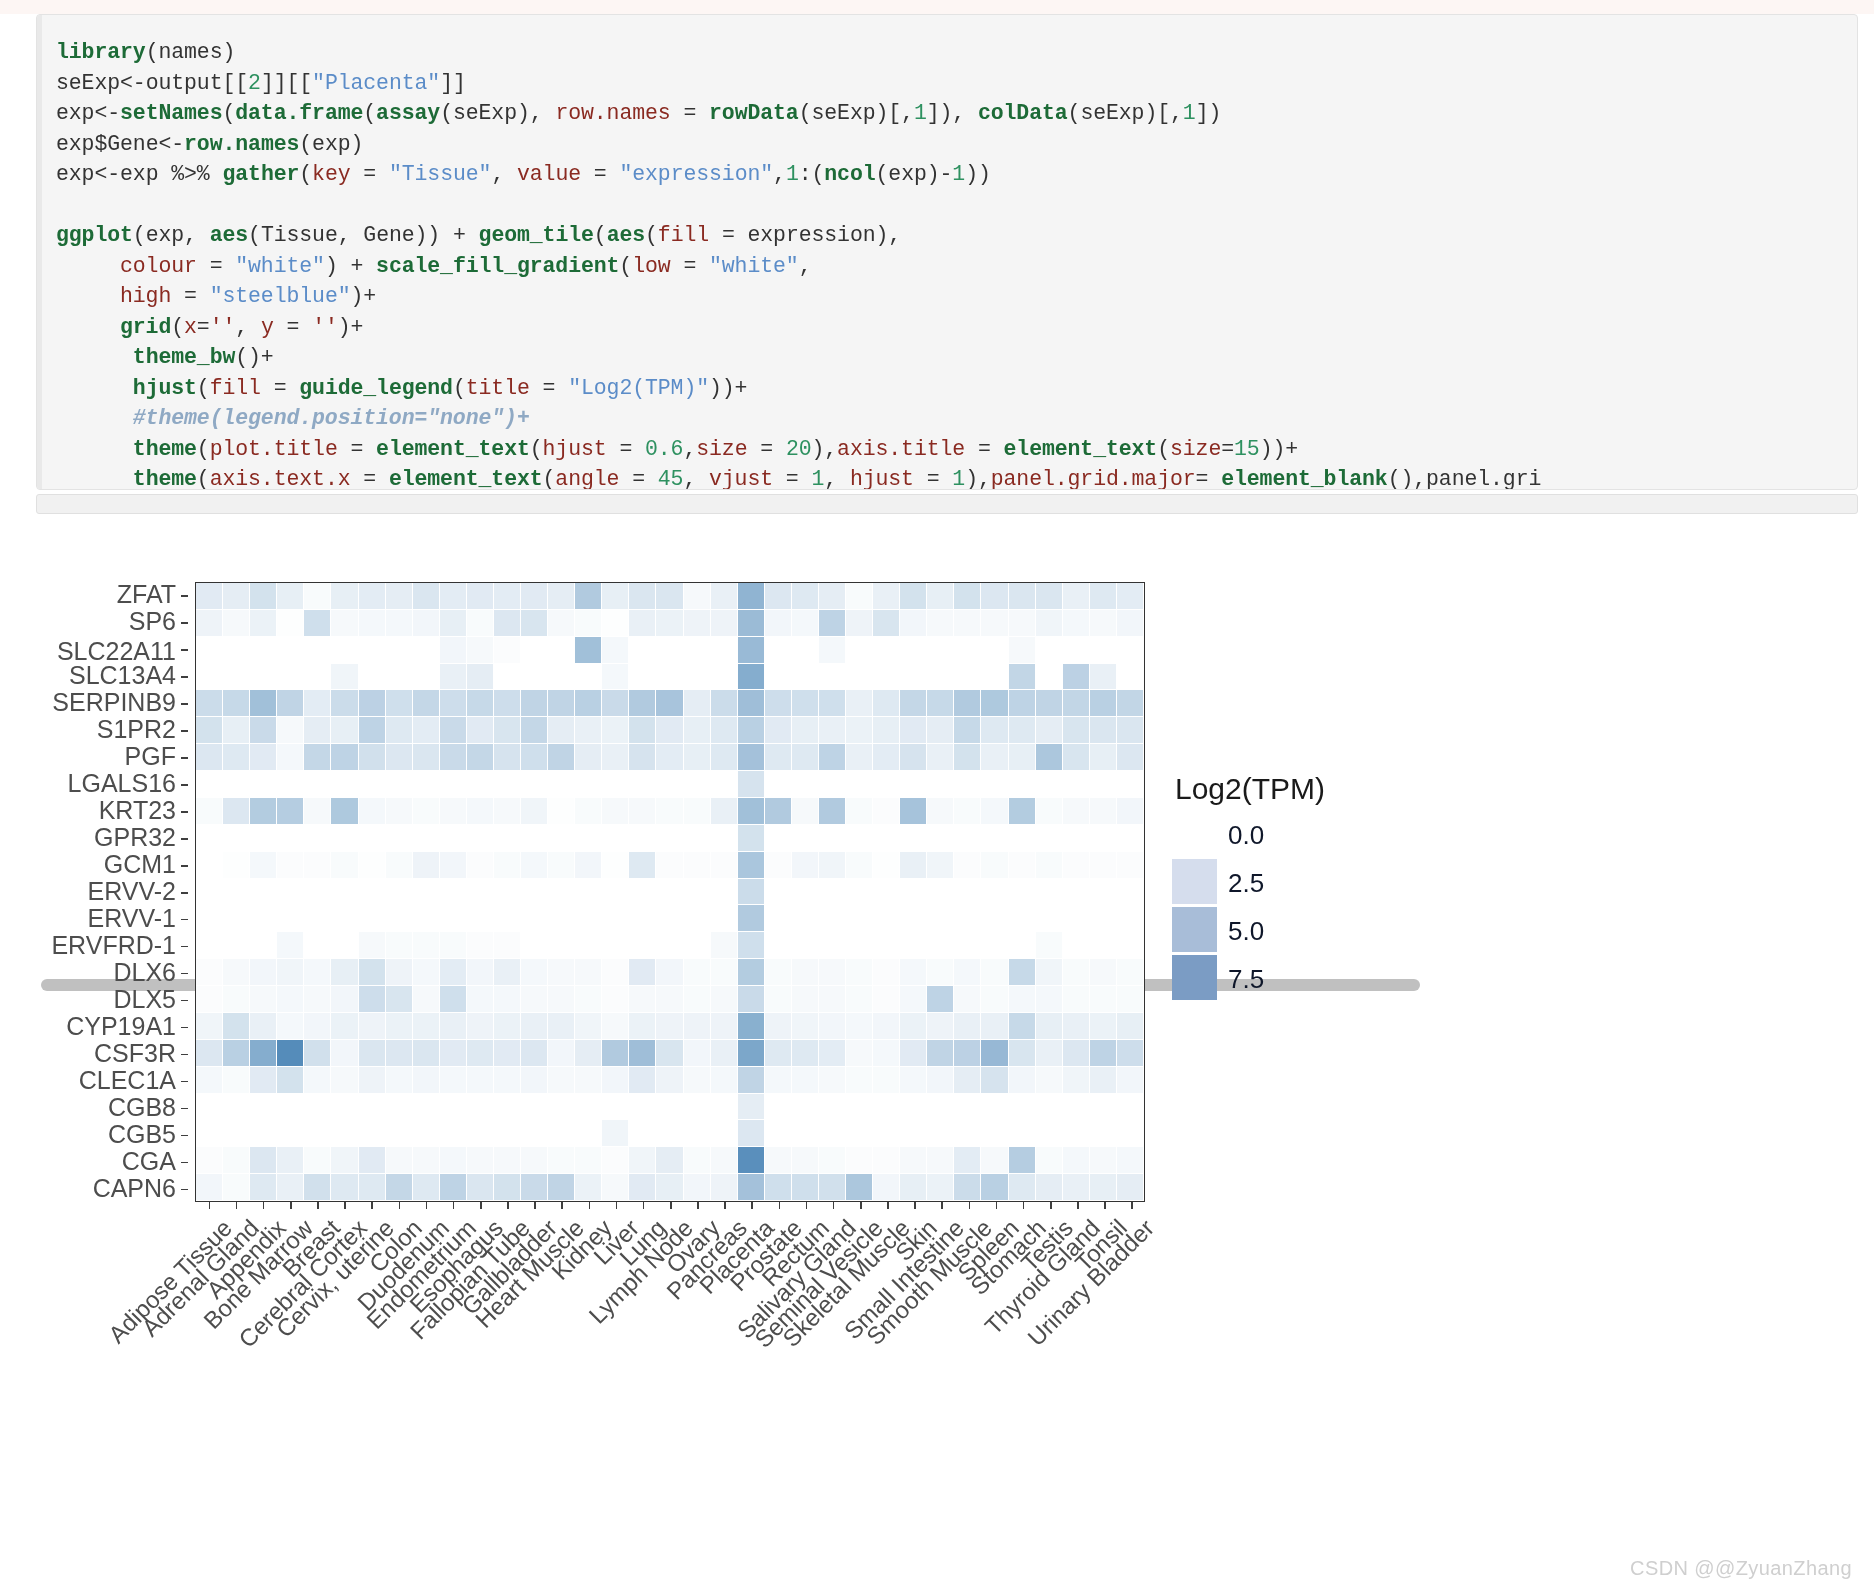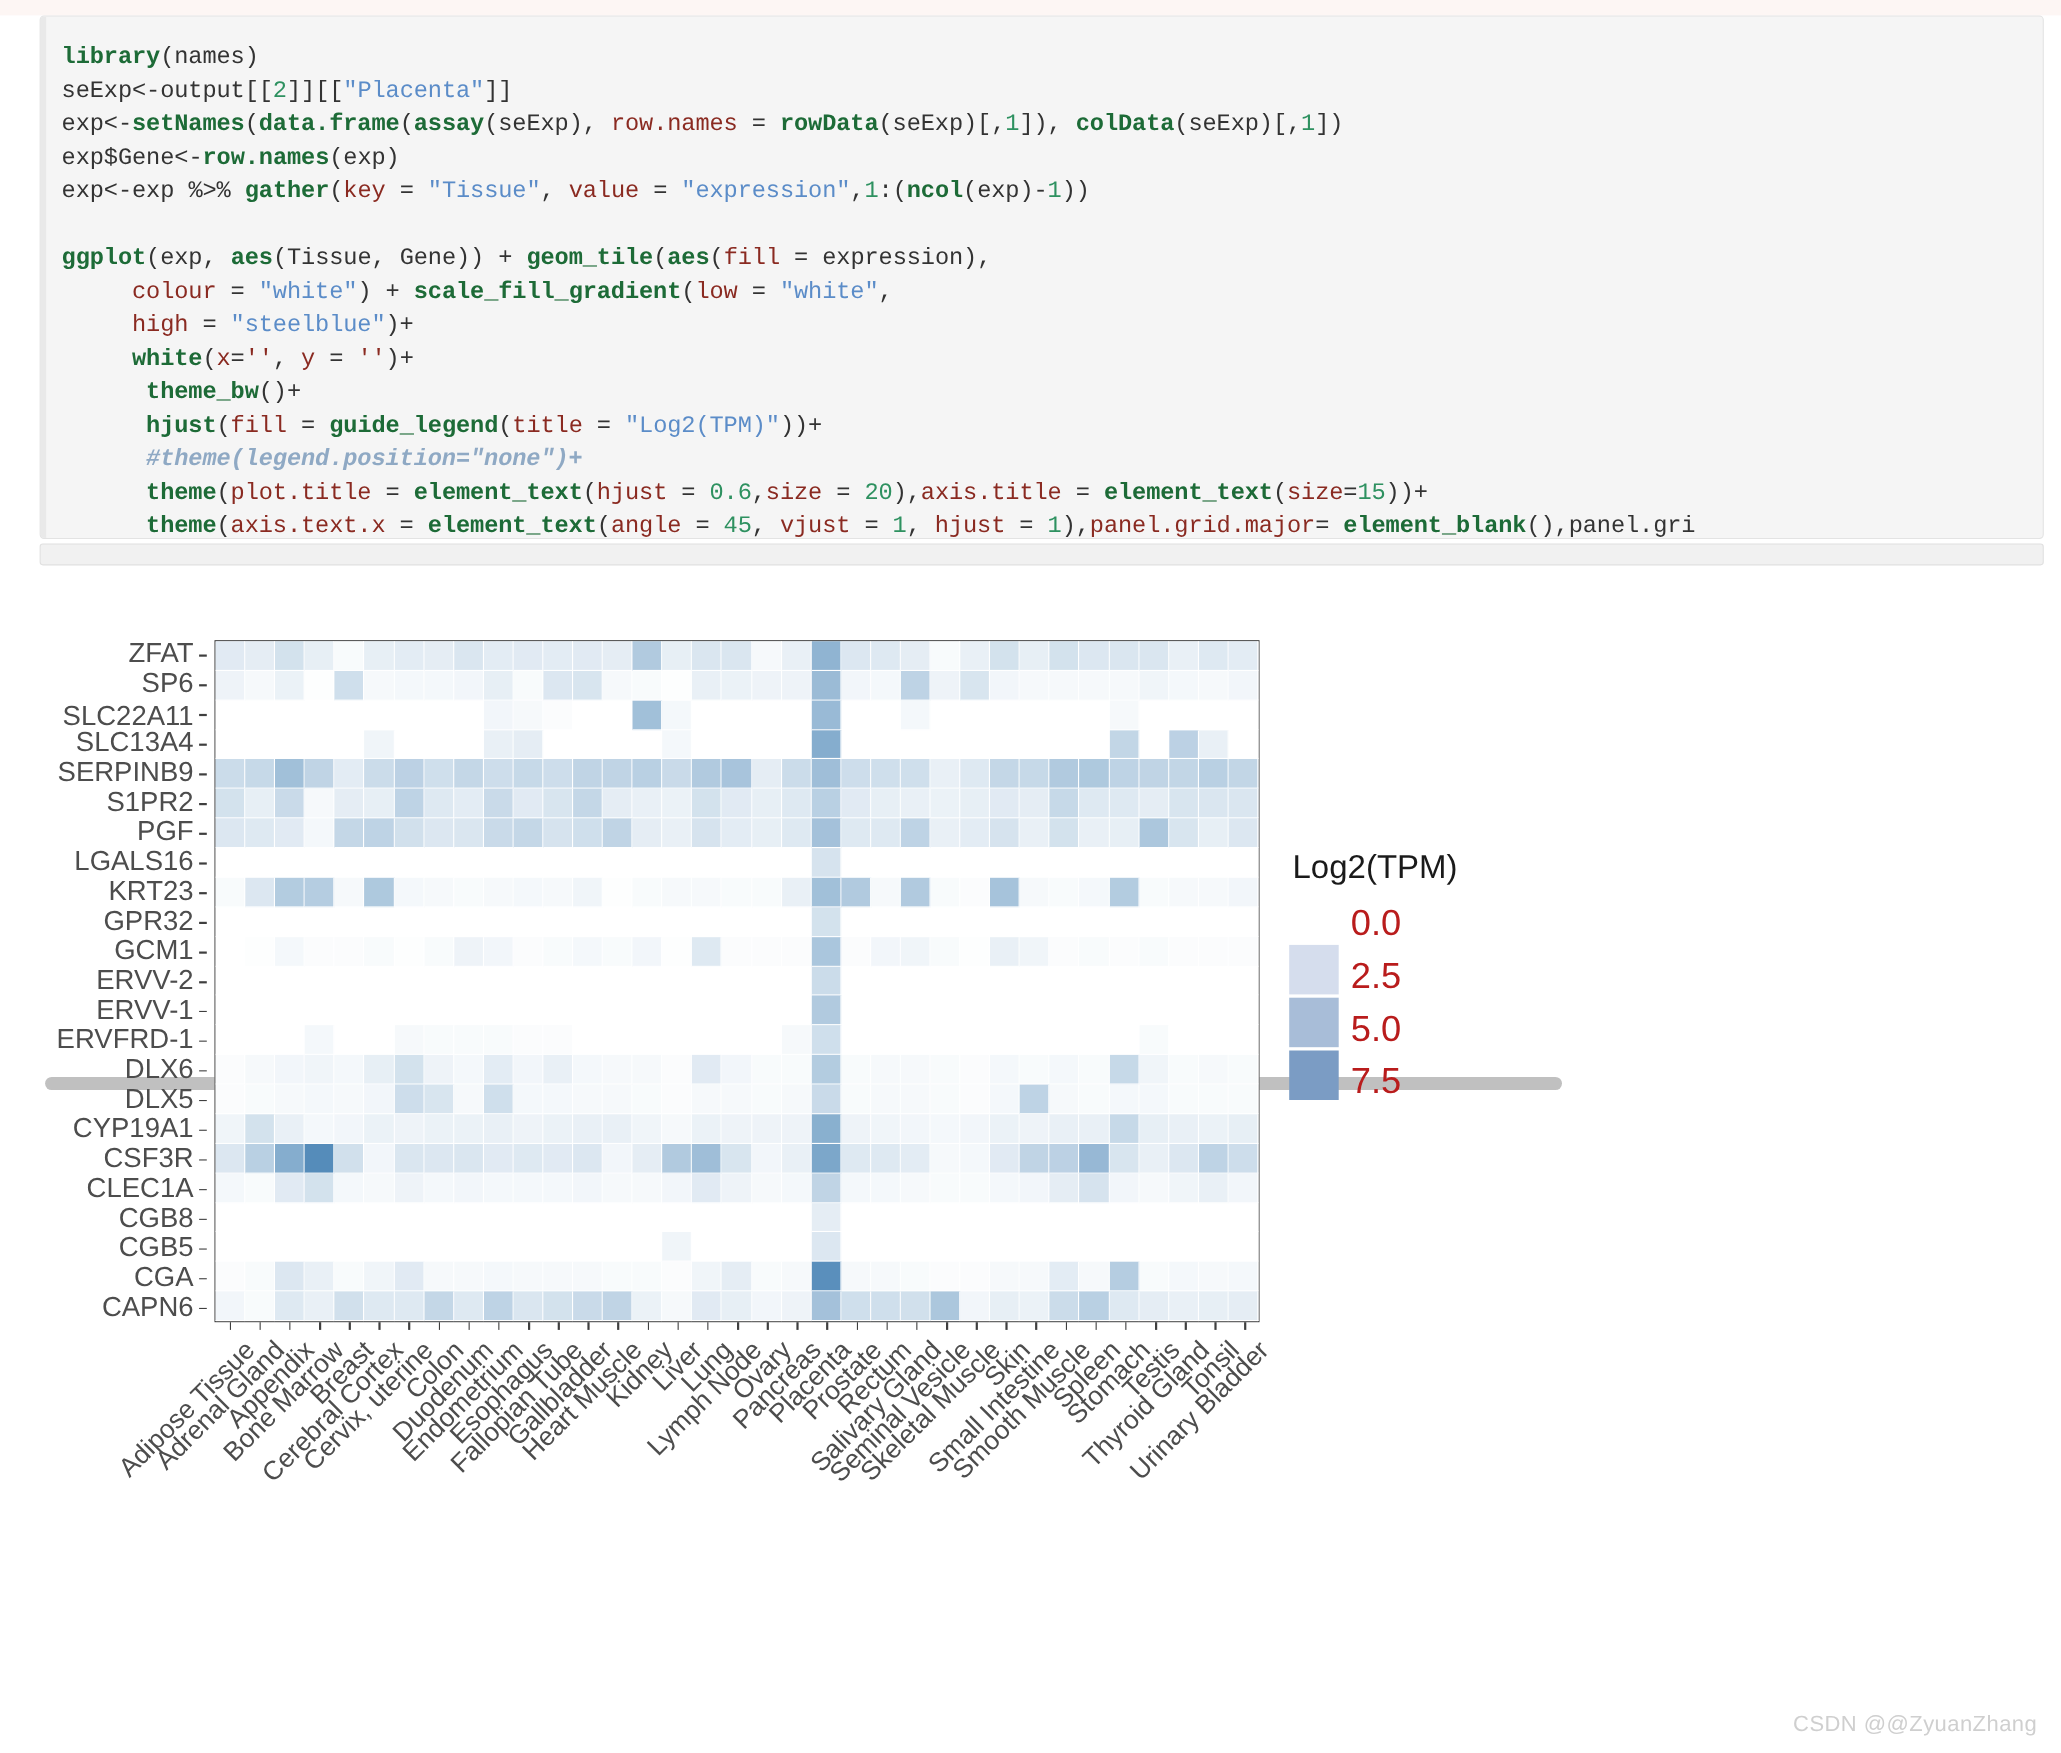--- a/index.html
+++ b/index.html
@@ -88,21 +88,21 @@
     font-size:24px; color:#4d4d4d;
     transform-origin:right top;
     transform:rotate(-45deg);
     white-space:nowrap;
     text-align:right;
   }
   
   #legend { position:absolute; left:1172px; top:212px; width:300px; height:260px; }
   #legend-title { font-size:30px; color:#1a1a1a; position:absolute; left:3px; top:0; }
   .legkey { position:absolute; left:0px; width:45px; height:45px; }
-  .leglab { position:absolute; left:56px; font-size:33px; color:#b91c1c; }
+  .leglab { position:absolute; left:56px; font-size:26px; color:#0f172a; }
   
   #watermark {
     position:absolute; right:22px; bottom:14px;
     font-size:20px; color:#cfcfcf;
     letter-spacing:0.4px;
   }
 </style>
 </head>
 <body>
 
@@ -112,21 +112,21 @@
   <div id="codebox">
     <pre id="code"><span class="fn">library</span>(<span class="pl">names</span>)
 <span class="pl">seExp</span>&lt;-<span class="pl">output</span>[[<span class="num">2</span>]][[<span class="str">"Placenta"</span>]]
 <span class="pl">exp</span>&lt;-<span class="fn">setNames</span>(<span class="fn">data.frame</span>(<span class="fn">assay</span>(<span class="pl">seExp</span>), <span class="arg">row.names</span> = <span class="fn">rowData</span>(<span class="pl">seExp</span>)[,<span class="num">1</span>]), <span class="fn">colData</span>(<span class="pl">seExp</span>)[,<span class="num">1</span>])
 <span class="pl">exp</span>$<span class="pl">Gene</span>&lt;-<span class="fn">row.names</span>(<span class="pl">exp</span>)
 <span class="pl">exp</span>&lt;-<span class="pl">exp</span> %&gt;% <span class="fn">gather</span>(<span class="arg">key</span> = <span class="str">"Tissue"</span>, <span class="arg">value</span> = <span class="str">"expression"</span>,<span class="num">1</span>:(<span class="fn">ncol</span>(<span class="pl">exp</span>)-<span class="num">1</span>))
 
 <span class="fn">ggplot</span>(<span class="pl">exp</span>, <span class="fn">aes</span>(<span class="pl">Tissue</span>, <span class="pl">Gene</span>)) + <span class="fn">geom_tile</span>(<span class="fn">aes</span>(<span class="arg">fill</span> = <span class="pl">expression</span>),
      <span class="arg">colour</span> = <span class="str">"white"</span>) + <span class="fn">scale_fill_gradient</span>(<span class="arg">low</span> = <span class="str">"white"</span>,
      <span class="arg">high</span> = <span class="str">"steelblue"</span>)+
-     <span class="fn">white</span>(<span class="arg">x</span>=<span class="arg">''</span>, <span class="arg">y</span> = <span class="arg">''</span>)+
+     <span class="fn">grid</span>(<span class="arg">x</span>=<span class="arg">''</span>, <span class="arg">y</span> = <span class="arg">''</span>)+
       <span class="fn">theme_bw</span>()+
       <span class="fn">hjust</span>(<span class="arg">fill</span> = <span class="fn">guide_legend</span>(<span class="arg">title</span> = <span class="str">"Log2(TPM)"</span>))+
 <span class="cmt">      #theme(legend.position="none")+</span>
       <span class="fn">theme</span>(<span class="arg">plot.title</span> = <span class="fn">element_text</span>(<span class="arg">hjust</span> = <span class="num">0.6</span>,<span class="arg">size</span> = <span class="num">20</span>),<span class="arg">axis.title</span> = <span class="fn">element_text</span>(<span class="arg">size</span>=<span class="num">15</span>))+
       <span class="fn">theme</span>(<span class="arg">axis.text.x</span> = <span class="fn">element_text</span>(<span class="arg">angle</span> = <span class="num">45</span>, <span class="arg">vjust</span> = <span class="num">1</span>, <span class="arg">hjust</span> = <span class="num">1</span>),<span class="arg">panel.grid.major</span>= <span class="fn">element_blank</span>(),<span class="pl">panel.gri</span></pre>
   </div>
   <div id="sbtrack">
     <div id="sbthumb" style="width: 1379px;"></div>
   </div>
 </div>

